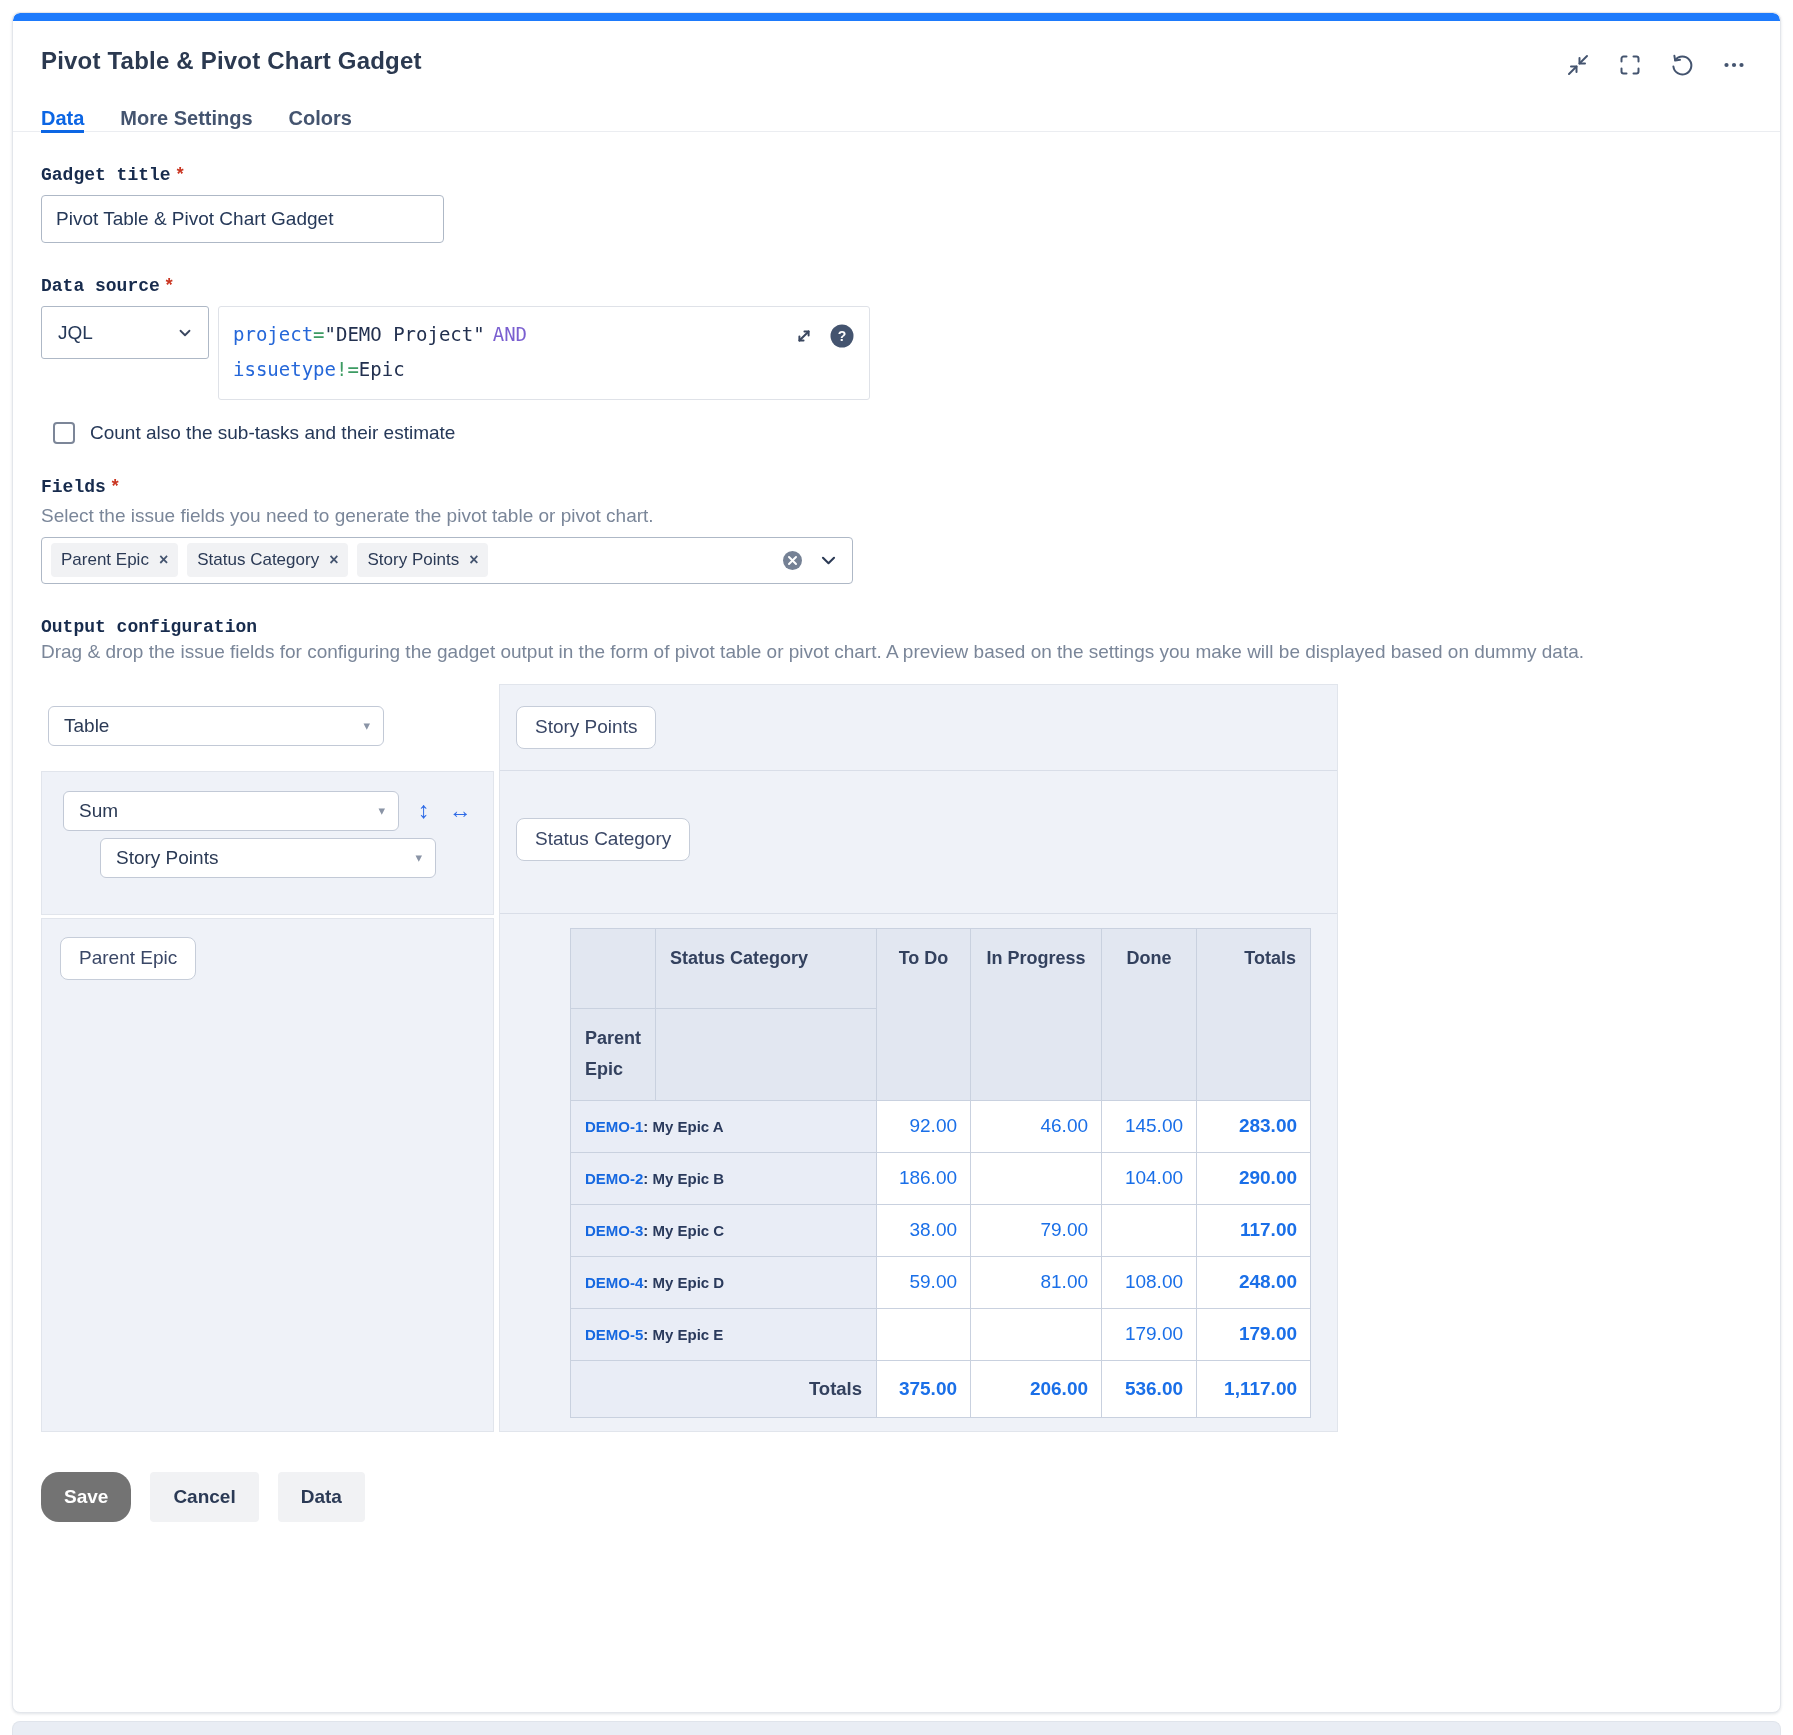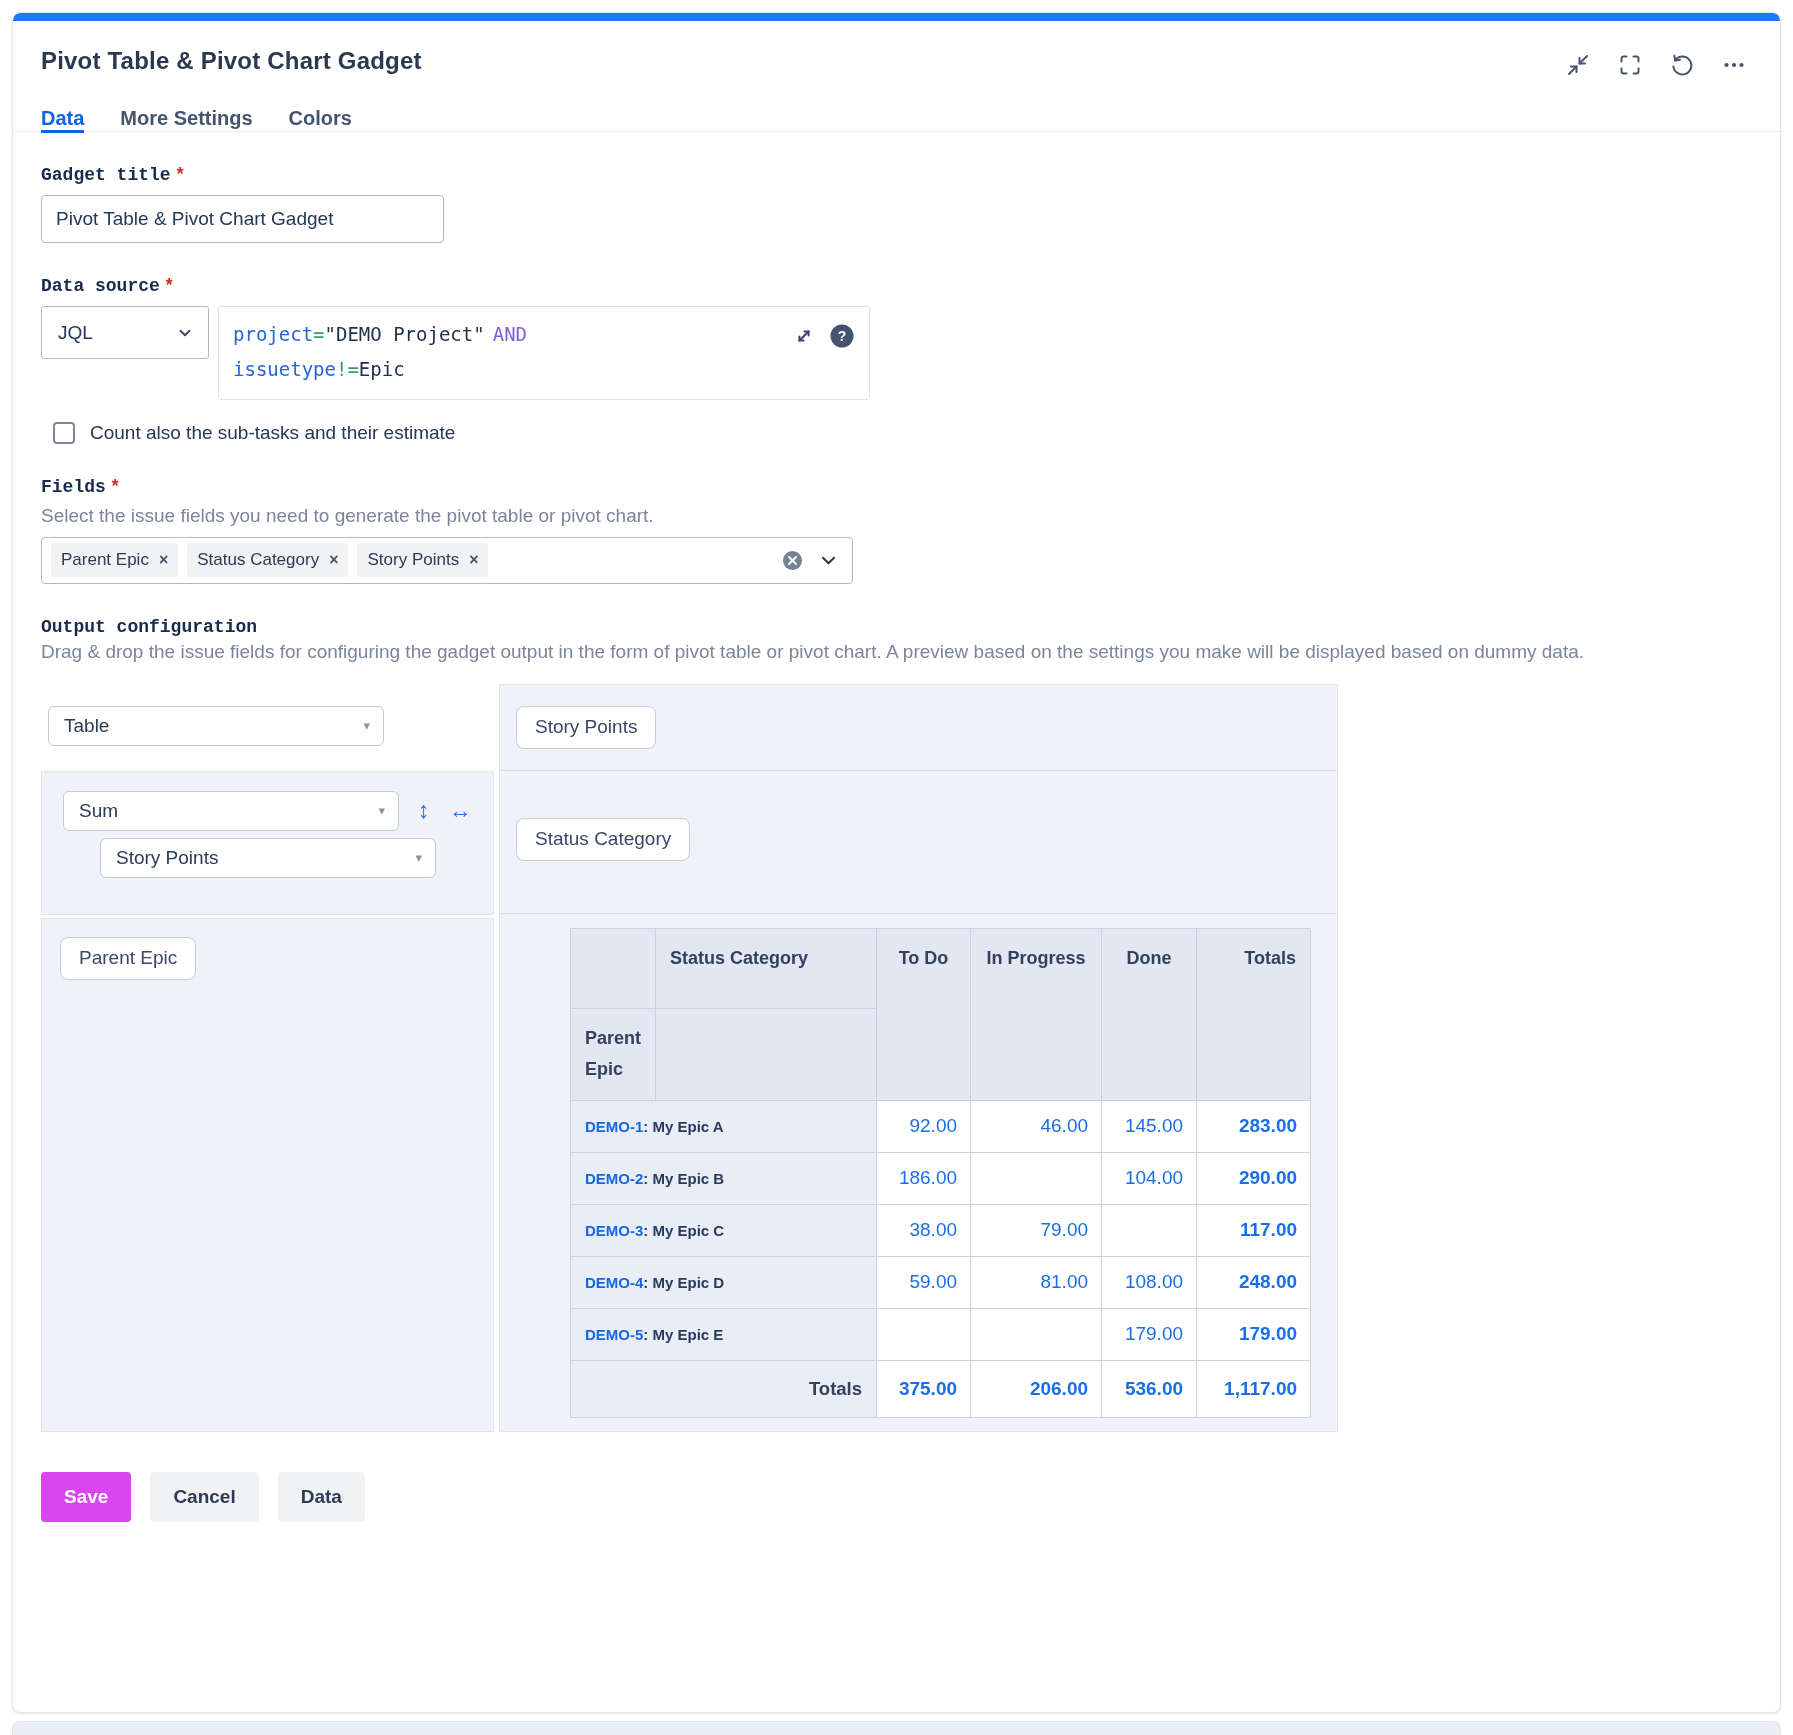--- a/index.html
+++ b/index.html
@@ -119,21 +119,21 @@
   .pivot td.rowlabel .ikey { color:#1668E0; }
   .pivot td.cell { background:#fff; text-align:right; font-size:19px; color:#1A6FE8; padding:12px 13px; height:52px; }
   .pivot td.cell.tot { font-weight:700; }
   .pivot tr.trow td { height:57px; }
   .pivot td.tlabel { background:#E9EDF6; text-align:right; font-size:18.5px; font-weight:700; color:#33415E; padding:12px 14px; }
   .pivot tr.trow td.cell { font-weight:700; }
 
   
   .btn-row { display:flex; gap:19px; margin-top:40px; }
   .btn { border:none; border-radius:4px; font-family:"Liberation Sans",sans-serif; font-size:19px; font-weight:700; padding:14px 23px; cursor:pointer; }
-  .btn.primary { background:#d946ef; color:#fff; }
+  .btn.primary { background:#737373; color:#fff;border-radius:18px; }
   .btn.subtle { background:#F1F2F4; color:#2B3A55; }
 
   .bottom-strip { position:absolute; left:12px; right:12px; bottom:0; height:14px; background:#E9EDF4; border-radius:8px 8px 0 0; border:1px solid #E0E4EB; border-bottom:none; }
 </style>
 </head>
 <body>
 
 <div class="page">
   <div class="card">
     <div class="topbar"></div>

